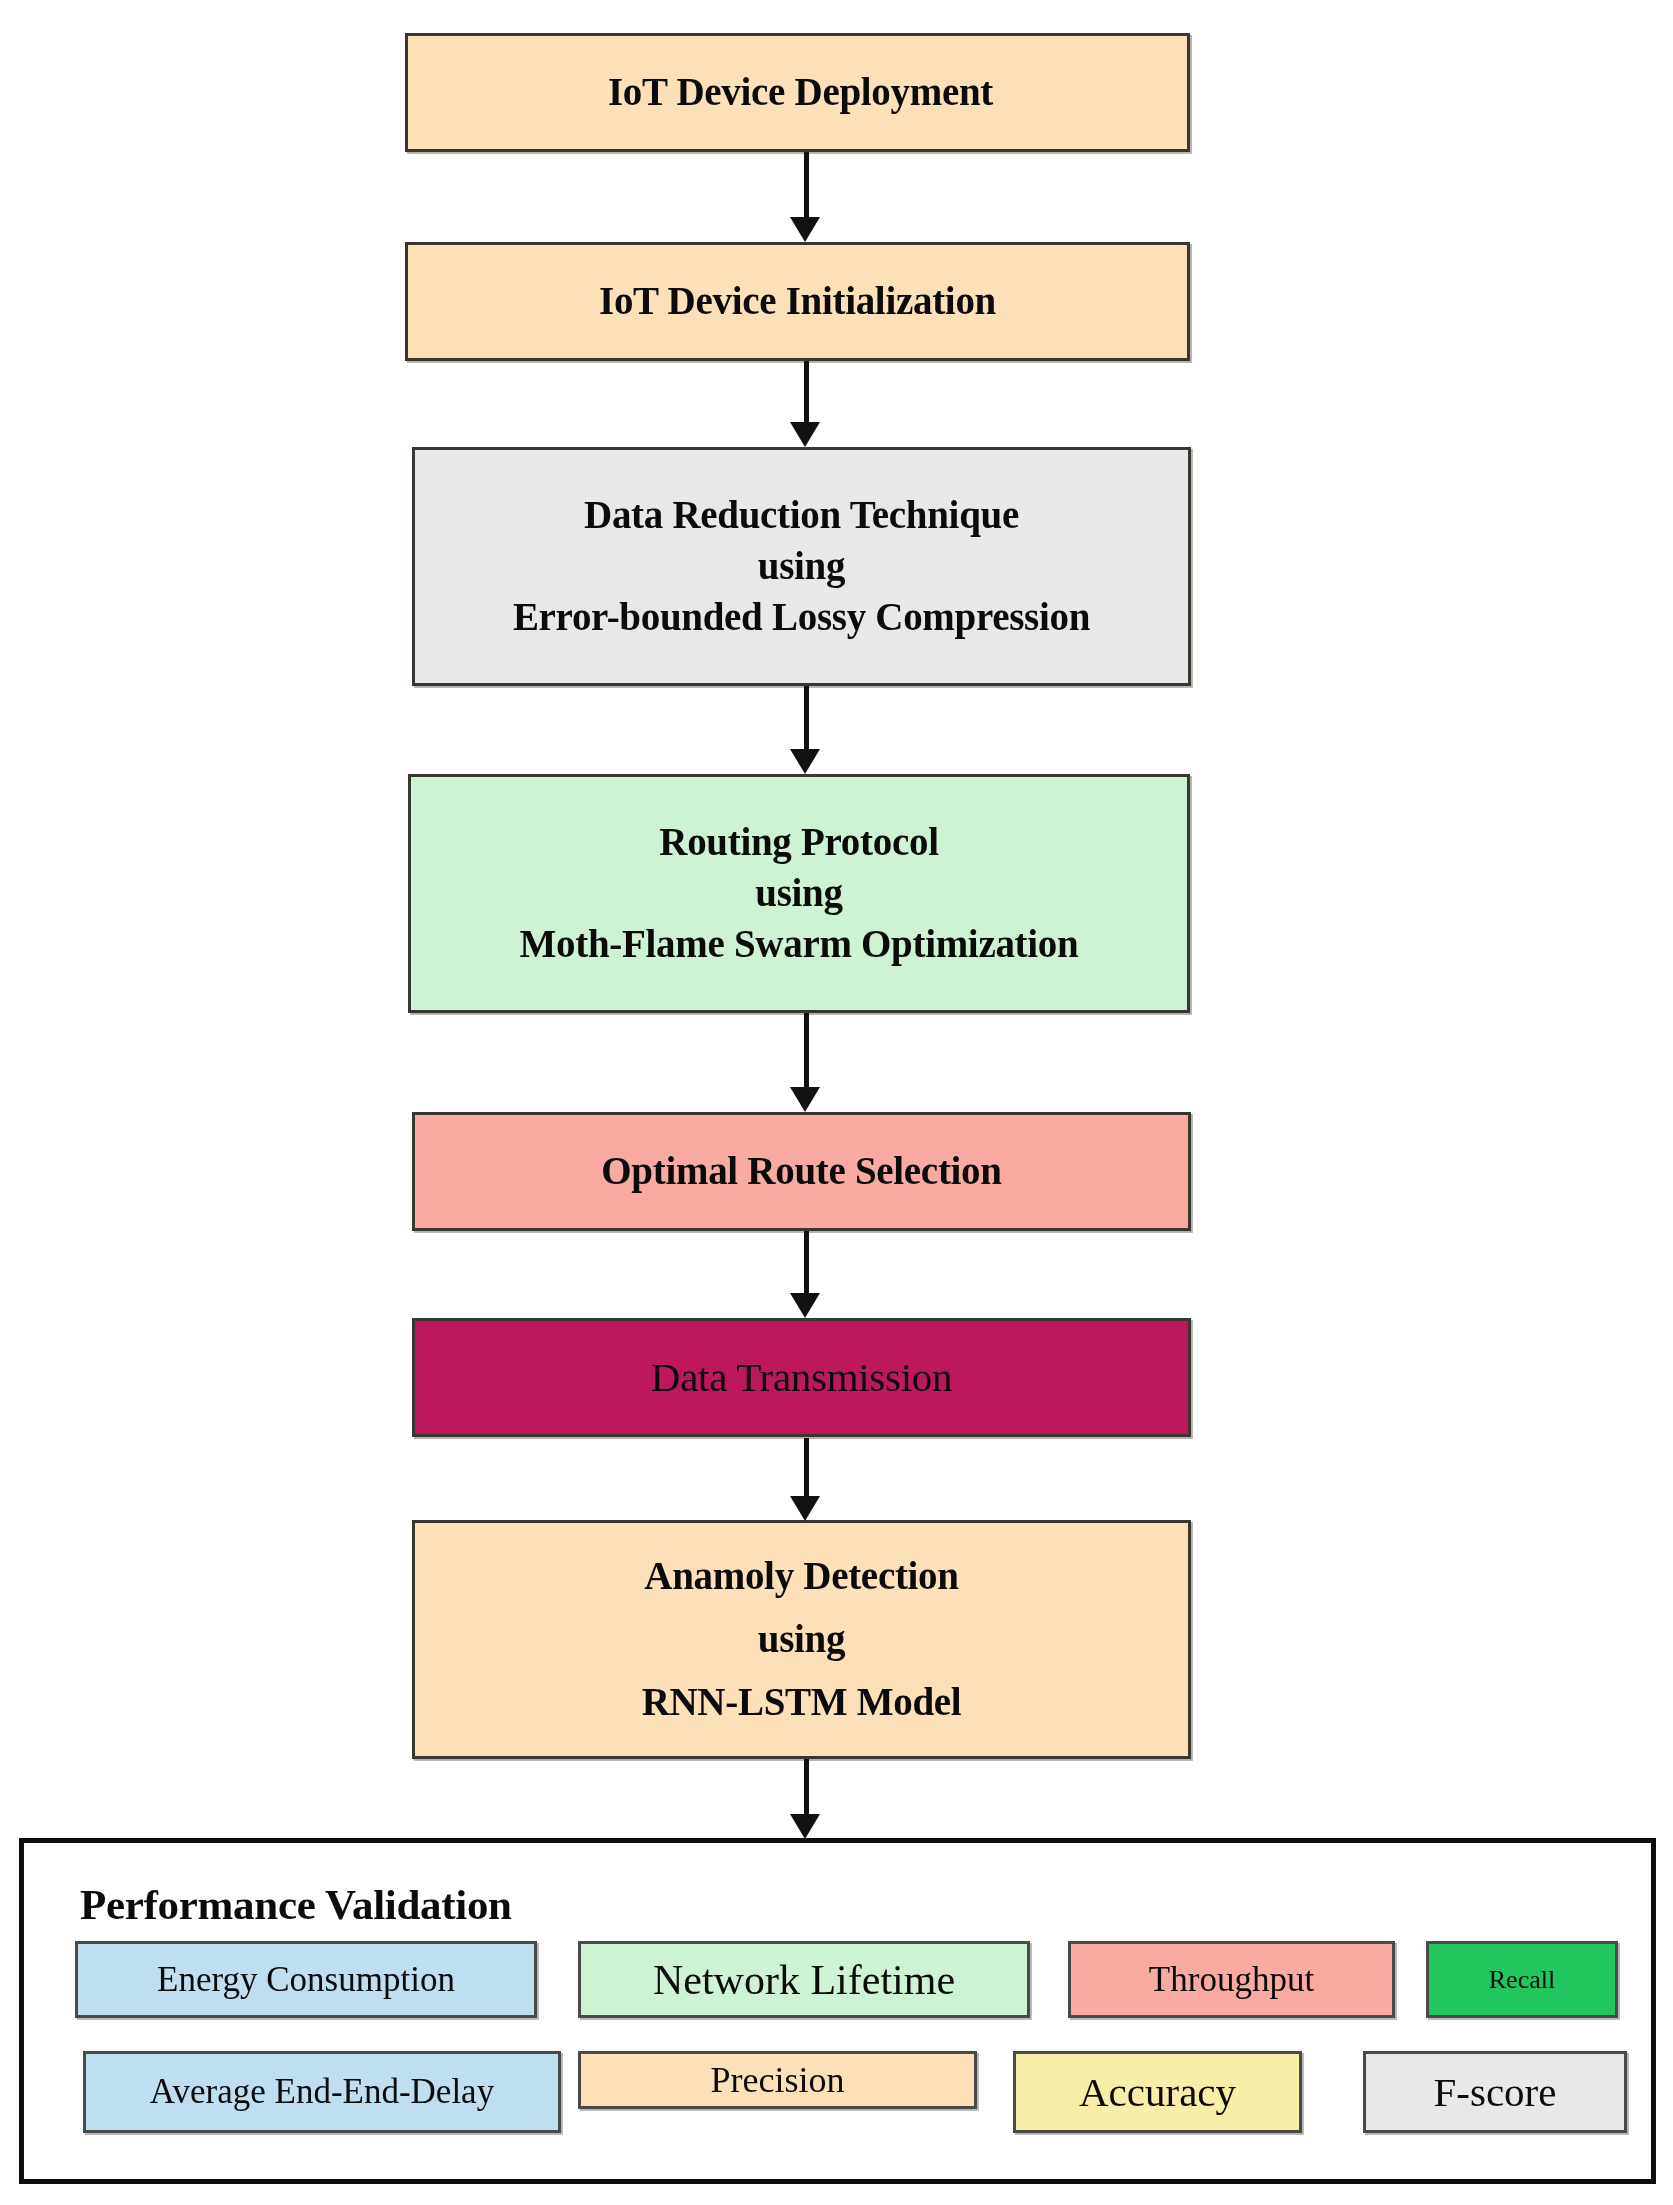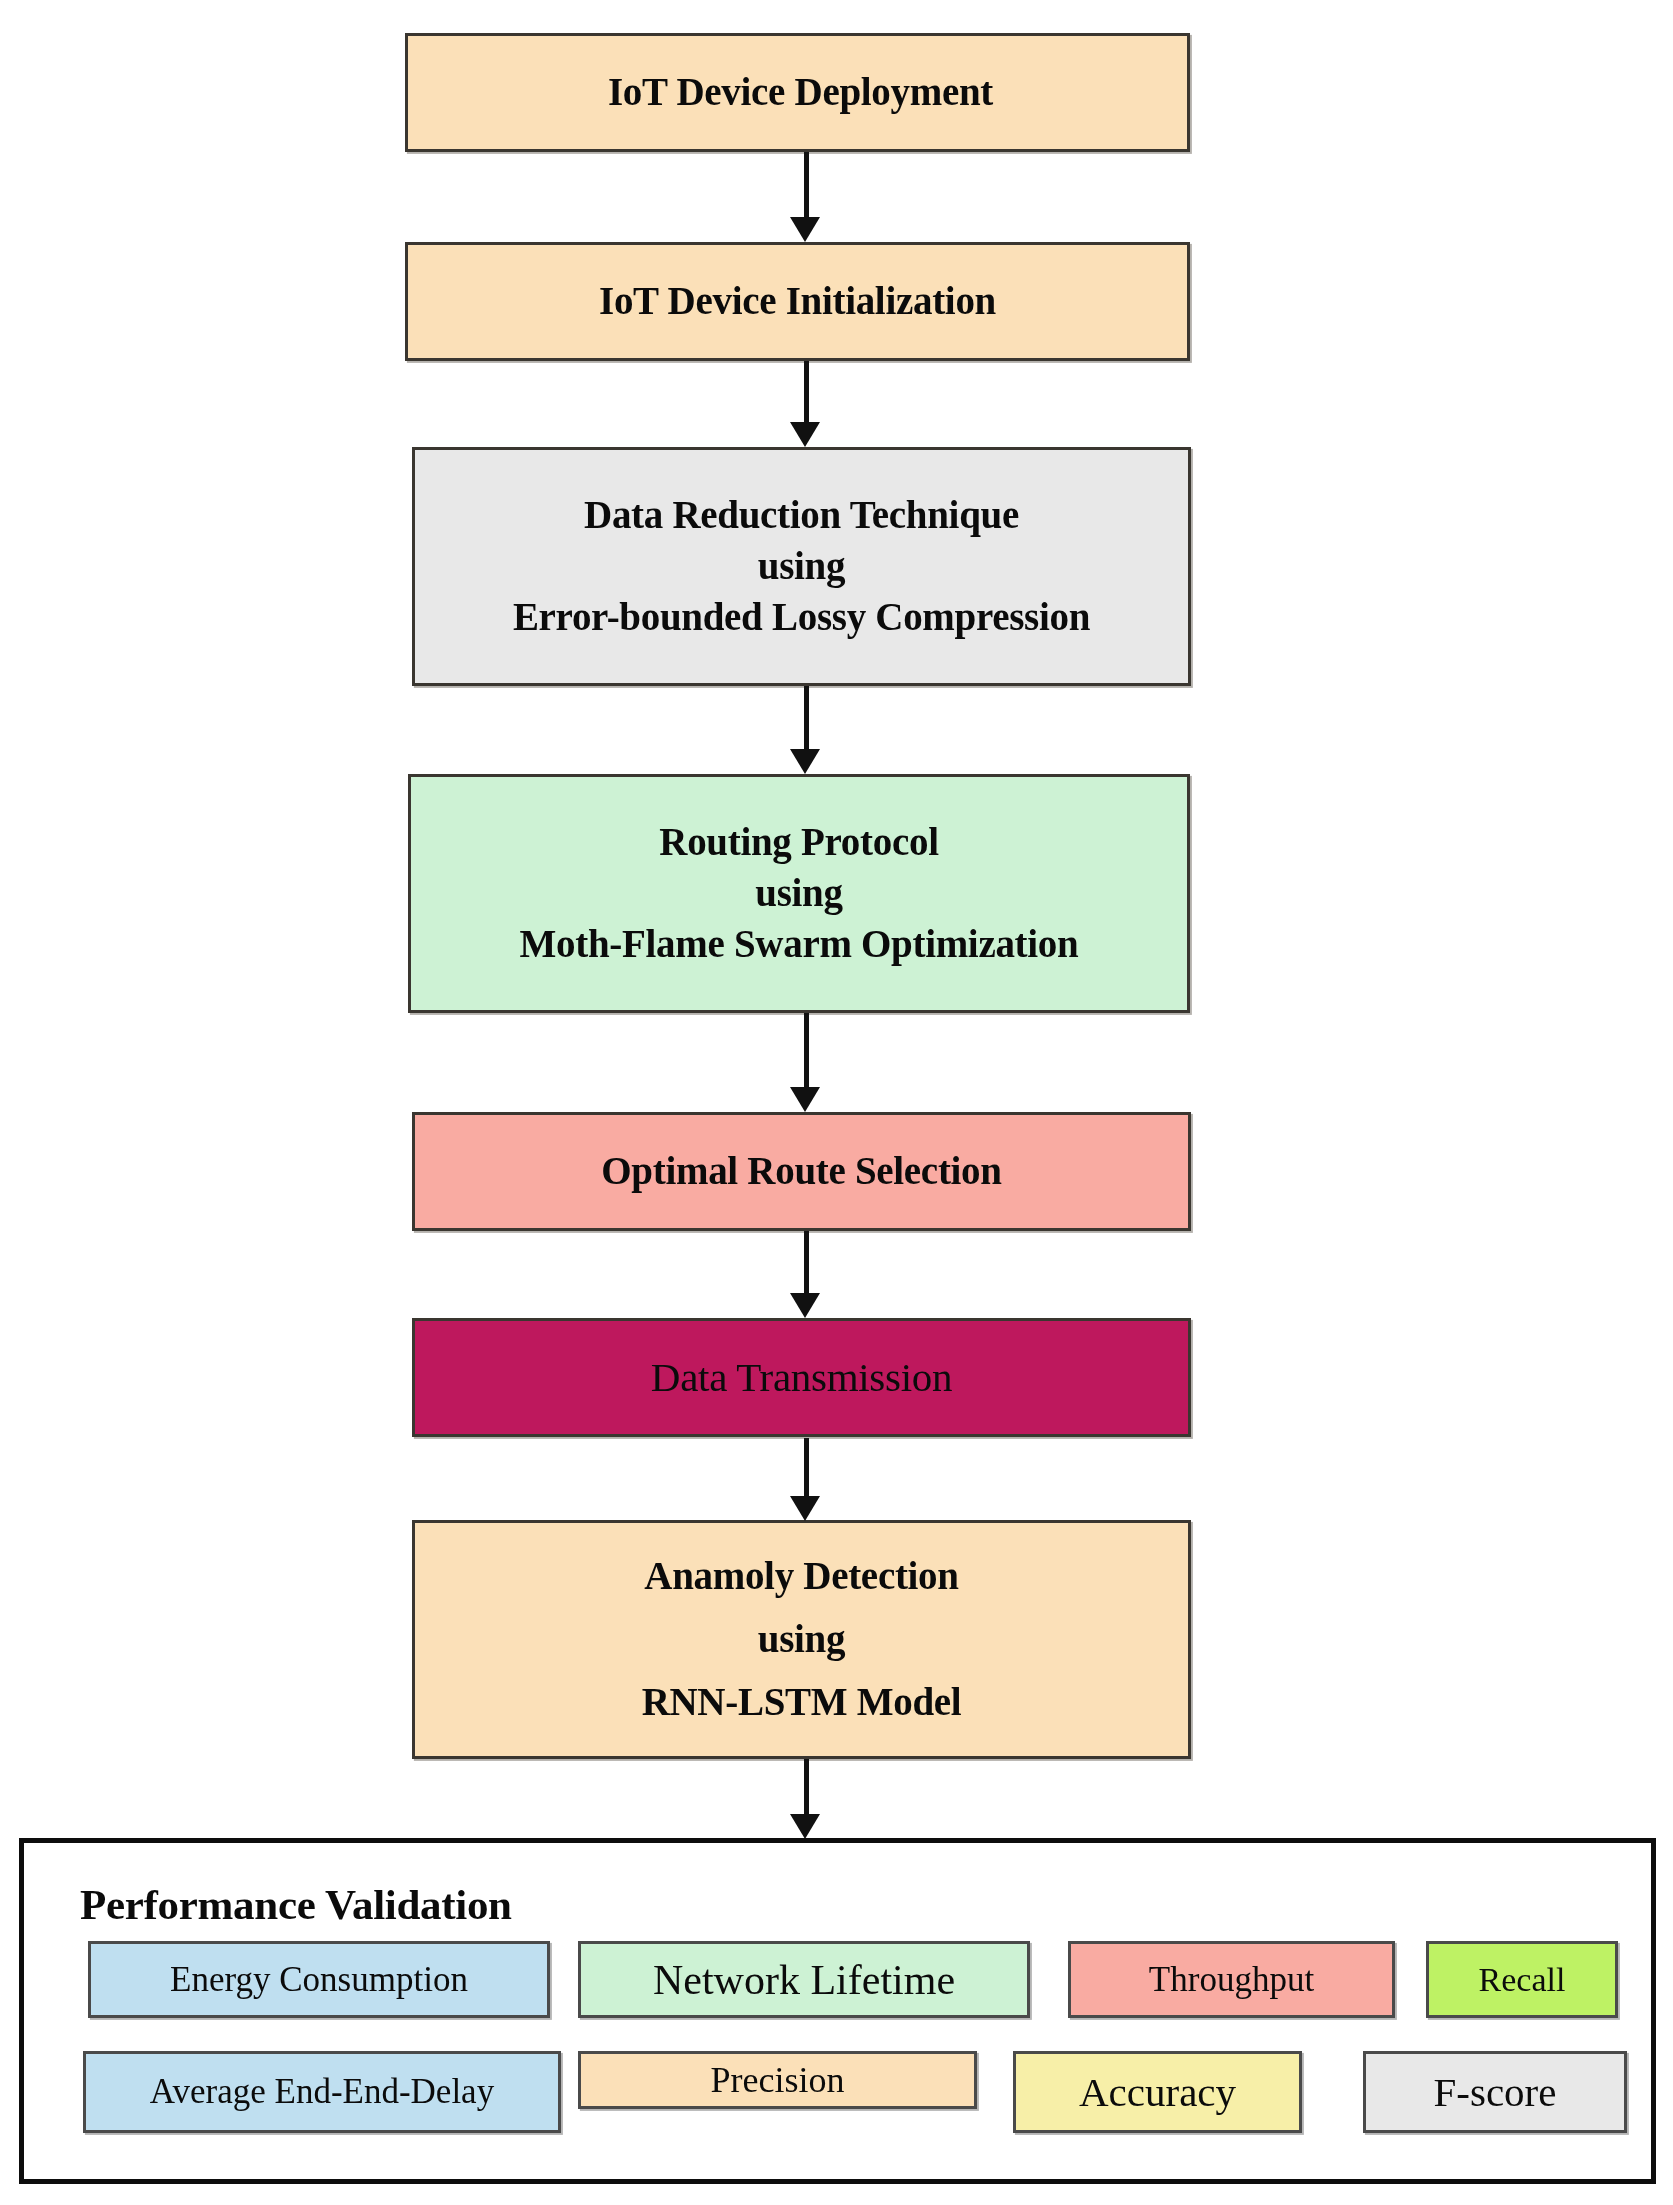--- a/index.html
+++ b/index.html
@@ -160,30 +160,30 @@
       <div class="connector" style="left: 806px; top: 1759px; height: 80px;">
         <div class="shaft" style="height: 59px;"></div>
         <div class="head" style="top: 55px;"></div>
       </div>
     </div>
 
   <div id="perf-panel" style="left: 19px; top: 1838px; width: 1637px; height: 346px;">
   </div>
   <div id="perf-title" style="left: 80px; top: 1880px; font-size: 43px;">Performance Validation</div>
   <div id="perf-metrics">
-      <div class="chip" style="left: 88px; top: 1941px; width: 462px; height: 77px; background: rgb(191, 223, 240); font-size: 35px;">
+      <div class="chip" style="left: 75px; top: 1941px; width: 462px; height: 77px; background: rgb(191, 223, 240); font-size: 35px;">
         <span>Energy Consumption</span>
       </div>
       <div class="chip" style="left: 578px; top: 1941px; width: 452px; height: 77px; background: rgb(205, 242, 212); font-size: 42px;">
         <span>Network Lifetime</span>
       </div>
       <div class="chip" style="left: 1068px; top: 1941px; width: 327px; height: 77px; background: rgb(249, 171, 162); font-size: 35px;">
         <span>Throughput</span>
       </div>
-      <div class="chip" style="left: 1426px; top: 1941px; width: 192px; height: 77px; background: #bef264; font-size: 34px;">
+      <div class="chip" style="left: 1426px; top: 1941px; width: 192px; height: 77px; background: #22c55e; font-size: 26px;">
         <span>Recall</span>
       </div>
       <div class="chip" style="left: 83px; top: 2051px; width: 478px; height: 82px; background: rgb(191, 223, 240); font-size: 35px;">
         <span>Average End-End-Delay</span>
       </div>
       <div class="chip" style="left: 578px; top: 2051px; width: 399px; height: 58px; background: rgb(251, 224, 184); font-size: 36px;">
         <span>Precision</span>
       </div>
       <div class="chip" style="left: 1013px; top: 2051px; width: 289px; height: 82px; background: rgb(247, 239, 168); font-size: 41px;">
         <span>Accuracy</span>

